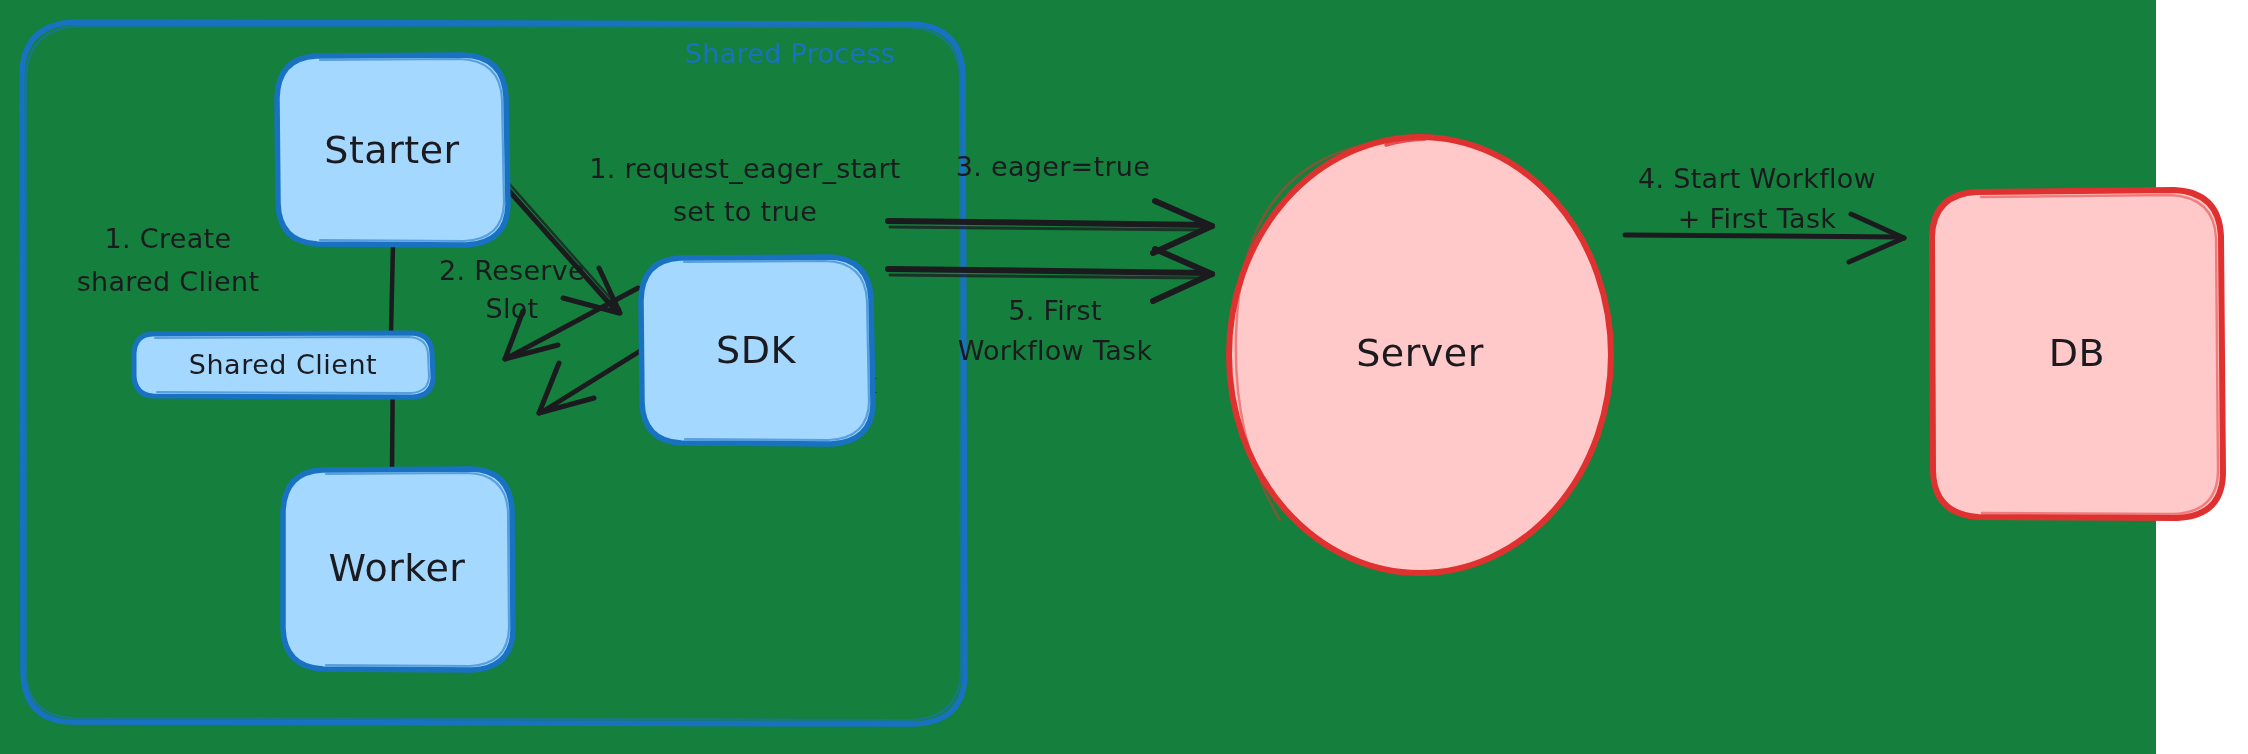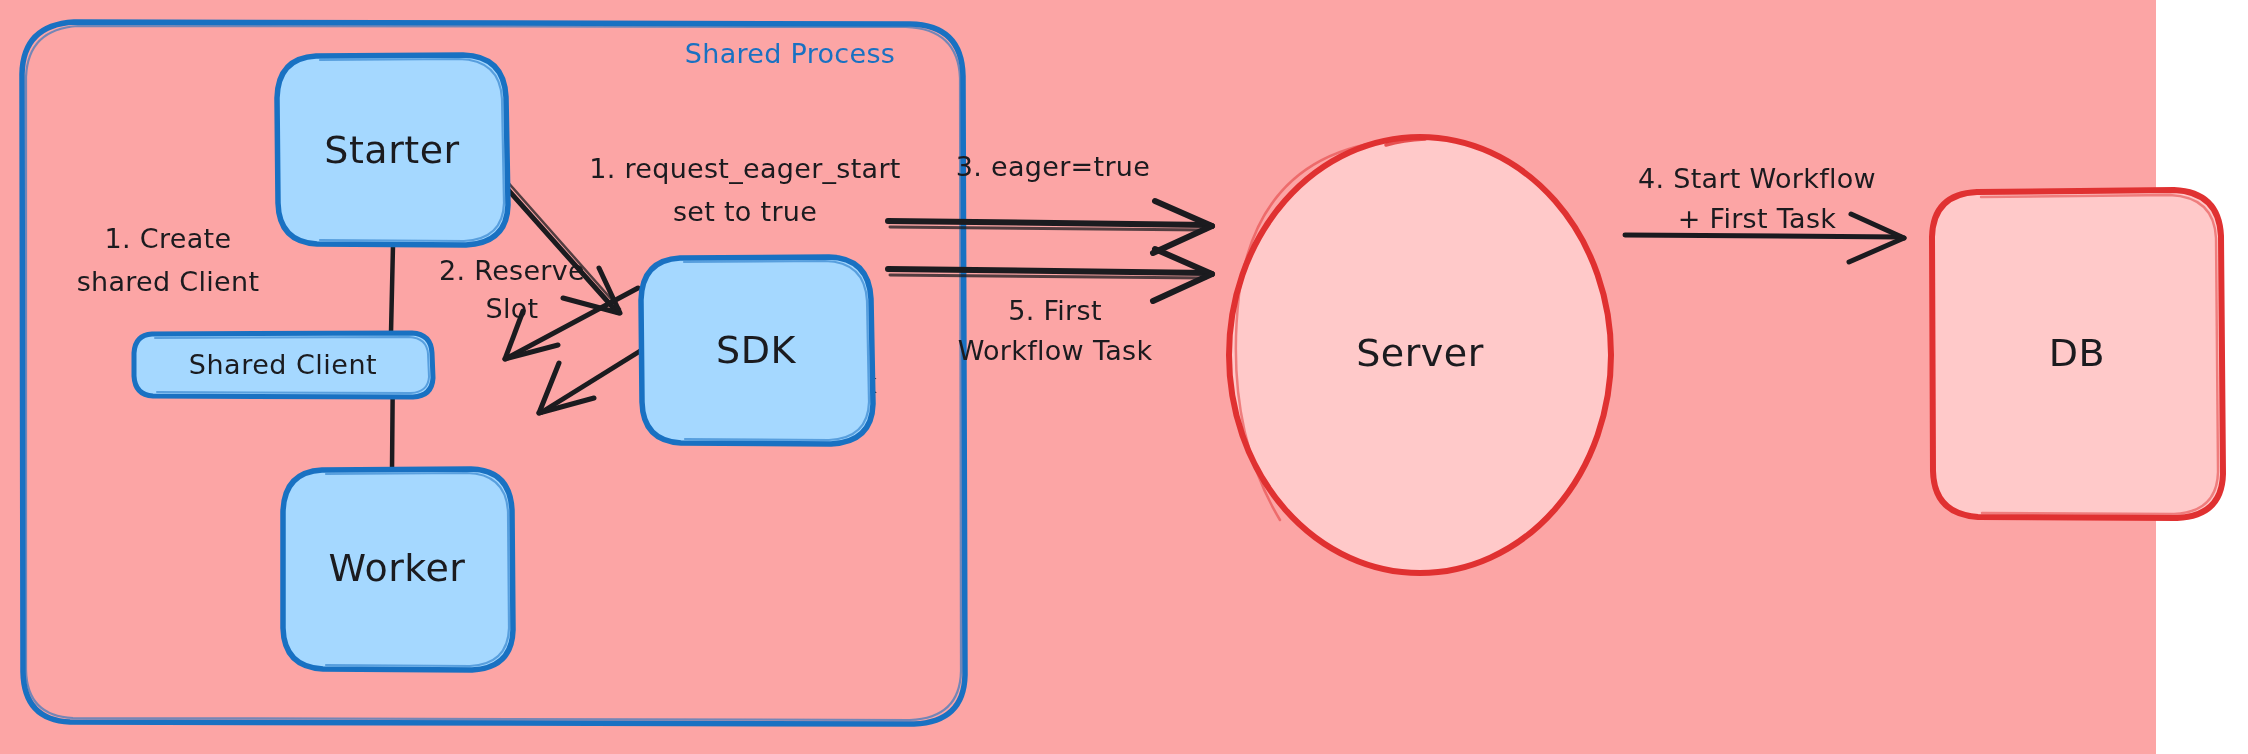--- a/index.html
+++ b/index.html
@@ -10,21 +10,21 @@
   body {
     width: 2248px;
     height: 754px;
     font-family: "DejaVu Sans", sans-serif;
     overflow: hidden;
   }
   #diagram-root {
     position: relative;
     width: 2156px;
     height: 754px;
-    background: #fca5a5;
+    background: #15803d;
   }
   svg#diagram-svg {
     position: absolute;
     top: 0;
     left: 0;
     width: 2248px;
     height: 754px;
     display: block;
   }
   .node-label {

